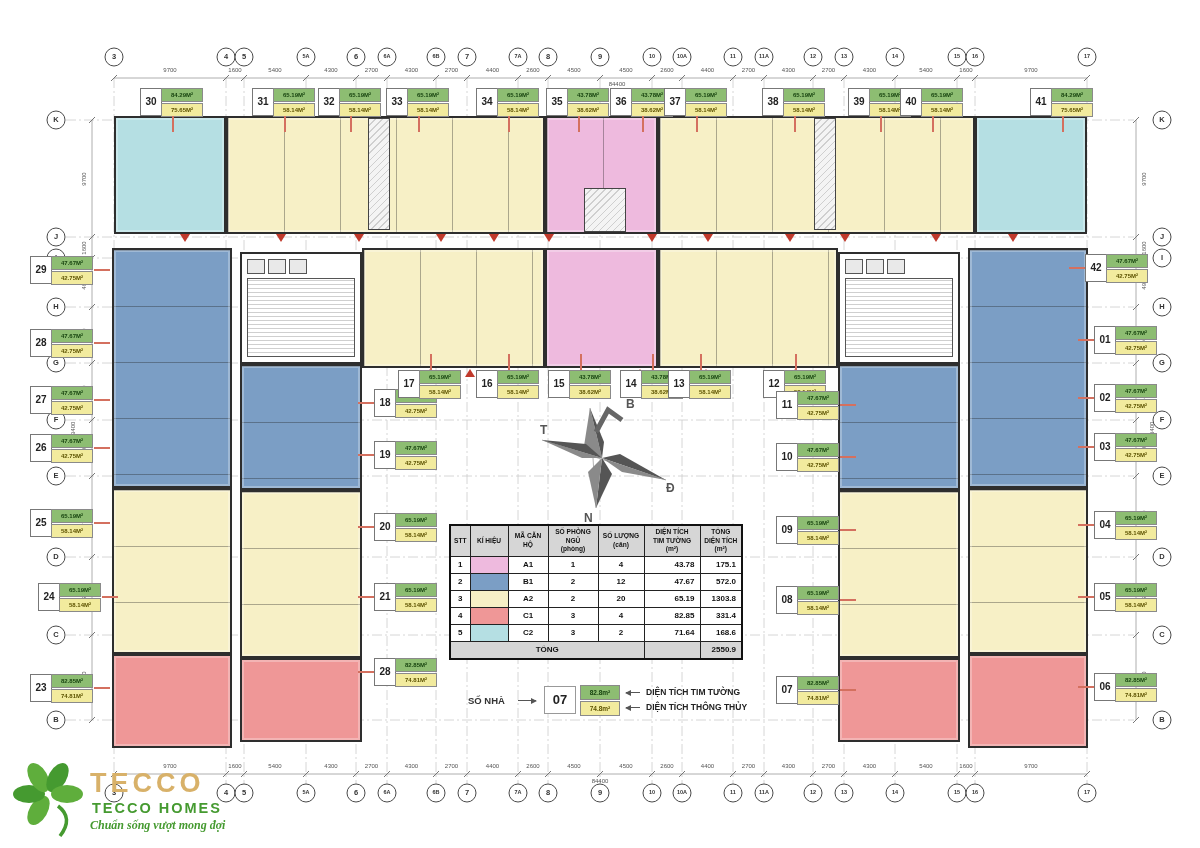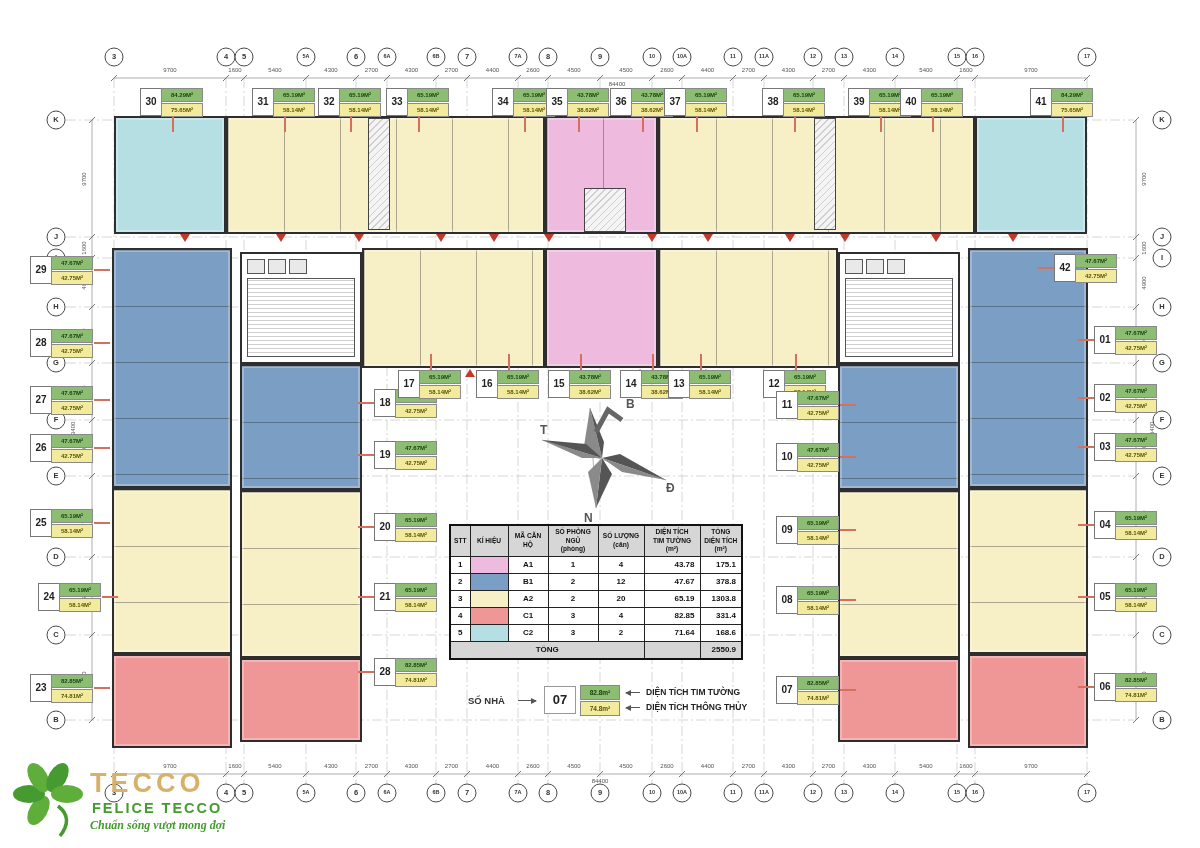--- a/index.html
+++ b/index.html
@@ -275,21 +275,21 @@
           <td class="num">43.78</td>
           <td class="num">175.1</td>
         </tr>
         <tr>
           <td>2</td>
           <td style="background: rgb(123, 158, 197);"></td>
           <td>B1</td>
           <td>2</td>
           <td>12</td>
           <td class="num">47.67</td>
-          <td class="num">378.8</td>
+          <td class="num">572.0</td>
         </tr>
         <tr>
           <td>3</td>
           <td style="background: rgb(247, 240, 198);"></td>
           <td>A2</td>
           <td>2</td>
           <td>20</td>
           <td class="num">65.19</td>
           <td class="num">1303.8</td>
         </tr>
@@ -366,21 +366,21 @@
         </g>
       <g transform="rotate(30 36 38)">
           <ellipse cx="36" cy="19" rx="9" ry="16" fill="#459a30"></ellipse>
         </g>
       <g transform="rotate(90 36 38)">
           <ellipse cx="36" cy="19" rx="9" ry="16" fill="#5fae3c"></ellipse>
         </g>
       <path d="M46,50 Q62,62 48,80" stroke="#459a30" stroke-width="3.5" fill="none"></path>
     </svg>
     <div class="logo-brand">TECCO</div>
-    <div class="logo-sub">FELICE TECCO</div>
+    <div class="logo-sub">TECCO HOMES</div>
     <div class="logo-tag">Chuẩn sống vượt mong đợi</div>
   </div>
 
 <div class="gcircle" style="left: 114px; top: 57px;">3</div>
     <div class="gcircle" style="left: 114px; top: 793px;">3</div>
     <div class="gcircle" style="left: 226px; top: 57px;">4</div>
     <div class="gcircle" style="left: 226px; top: 793px;">4</div>
     <div class="gcircle" style="left: 244px; top: 57px;">5</div>
     <div class="gcircle" style="left: 244px; top: 793px;">5</div>
     <div class="gcircle" style="left: 306px; top: 57px; font-size: 5.5px;">5A</div>
@@ -526,21 +526,21 @@
       <div class="leader down"></div>
     </div>
     <div class="unit" style="left: 386px; top: 88px;">
       <div class="unum">33</div>
       <div class="ubadges">
         <div class="bdg bdg-g">65.19M²</div>
         <div class="bdg bdg-y">58.14M²</div>
       </div>
       <div class="leader down"></div>
     </div>
-    <div class="unit" style="left: 476px; top: 88px; margin-left: 16px;">
+    <div class="unit" style="left: 476px; top: 88px;">
       <div class="unum">34</div>
       <div class="ubadges">
         <div class="bdg bdg-g">65.19M²</div>
         <div class="bdg bdg-y">58.14M²</div>
       </div>
       <div class="leader down"></div>
     </div>
     <div class="unit" style="left: 546px; top: 88px;">
       <div class="unum">35</div>
       <div class="ubadges">
@@ -774,21 +774,21 @@
       <div class="leader right"></div>
     </div>
     <div class="unit" style="left: 776px; top: 676px;">
       <div class="unum">07</div>
       <div class="ubadges">
         <div class="bdg bdg-g">82.85M²</div>
         <div class="bdg bdg-y">74.81M²</div>
       </div>
       <div class="leader right"></div>
     </div>
-    <div class="unit" style="left: 1054px; top: 254px;">
+    <div class="unit" style="left: 1085px; top: 254px;">
       <div class="unum">42</div>
       <div class="ubadges">
         <div class="bdg bdg-g">47.67M²</div>
         <div class="bdg bdg-y">42.75M²</div>
       </div>
       <div class="leader left"></div>
     </div>
     <div class="unit" style="left: 1094px; top: 326px;">
       <div class="unum">01</div>
       <div class="ubadges">

